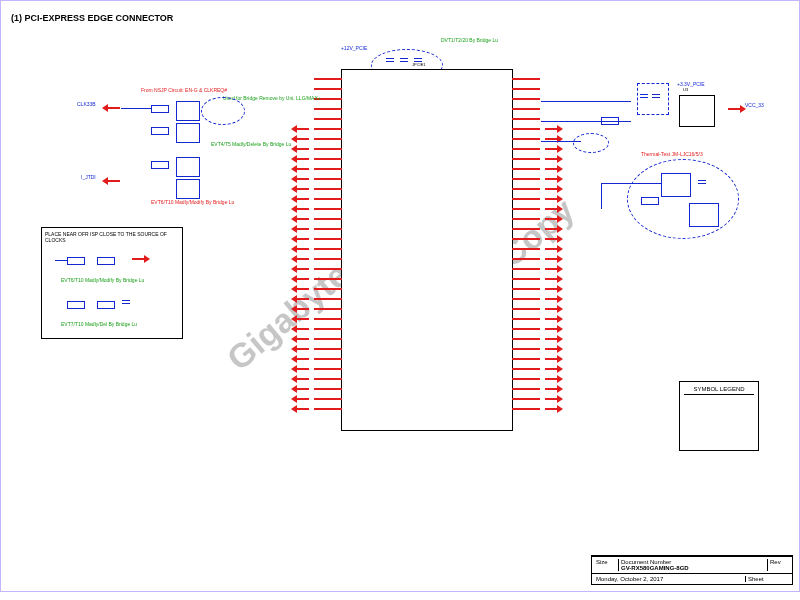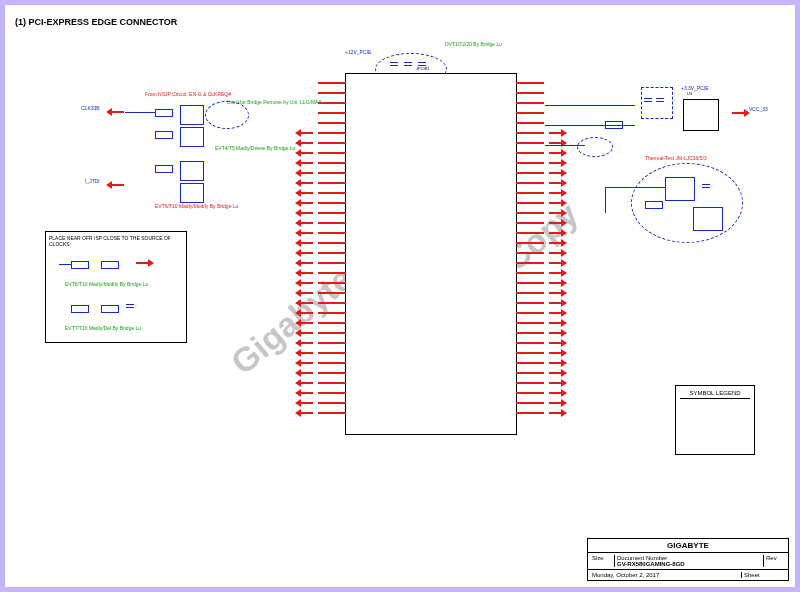--- a/index.html
+++ b/index.html
@@ -1,16 +1,16 @@
 <!DOCTYPE html>
 <html><head>
 <meta charset="utf-8">
 <style>
   html,body{margin:0;padding:0;width:800px;height:600px;background:#fff;font-family:Arial,sans-serif;overflow:hidden}
-  .sheet{position:relative;width:800px;height:592px;border:5px solid #c4b5fd;box-sizing:border-box}
+  .sheet{position:relative;width:800px;height:592px;border:1px solid #c4b5fd;box-sizing:border-box}
   .title{position:absolute;top:12px;left:10px;font-size:9px;font-weight:bold}
   .watermark{position:absolute;font-size:34px;color:#999;opacity:.55;transform:rotate(-40deg);pointer-events:none;white-space:nowrap;font-weight:bold}
   .wm1{top:230px;left:190px}
   .wm2{top:250px;left:390px}
   .chip{position:absolute;border:1px solid #000;background:#fff}
   .chip-main{top:68px;left:340px;width:170px;height:360px}
   .pin{position:absolute;width:28px;height:2px;background:#e21c1c}
   .pin-l{left:-28px}
   .pin-r{right:-28px}
   .busarrow{position:absolute;width:18px;height:8px}
@@ -237,21 +237,20 @@
   <div class="res" style="top:196px;left:640px"></div>
   <div class="cap" style="top:176px;left:700px"></div>
   <div class="wire" style="top:182px;left:600px;width:60px;height:1px"></div>
   <div class="wire" style="top:182px;left:600px;width:1px;height:26px"></div>
 
   <div class="legend" style="top:380px;right:40px;width:70px;height:60px">
     <div style="text-align:center;border-bottom:1px solid #000;padding-bottom:2px;margin-bottom:2px">SYMBOL LEGEND</div>
   </div>
 
   <div class="titleblock" style="bottom:6px;width:200px">
-    <div class="tb-row" style="border-top:none;text-align:center;font-weight:bold;font-size:8px">GIGABYTE</div>
     <div class="tb-row" style="display:flex">
       <div style="width:20px;border-right:1px solid #000;padding-right:2px">Size</div>
       <div style="flex:1;padding-left:2px"><span>Document Number</span><br><b>GV-RX580GAMING-8GD</b></div>
       <div style="width:18px;border-left:1px solid #000;padding-left:2px">Rev</div>
     </div>
     <div class="tb-row" style="display:flex">
       <div style="flex:1">Monday, October 2, 2017</div>
       <div style="width:40px;border-left:1px solid #000;padding-left:2px"><span>Sheet</span></div>
     </div>
   </div>

